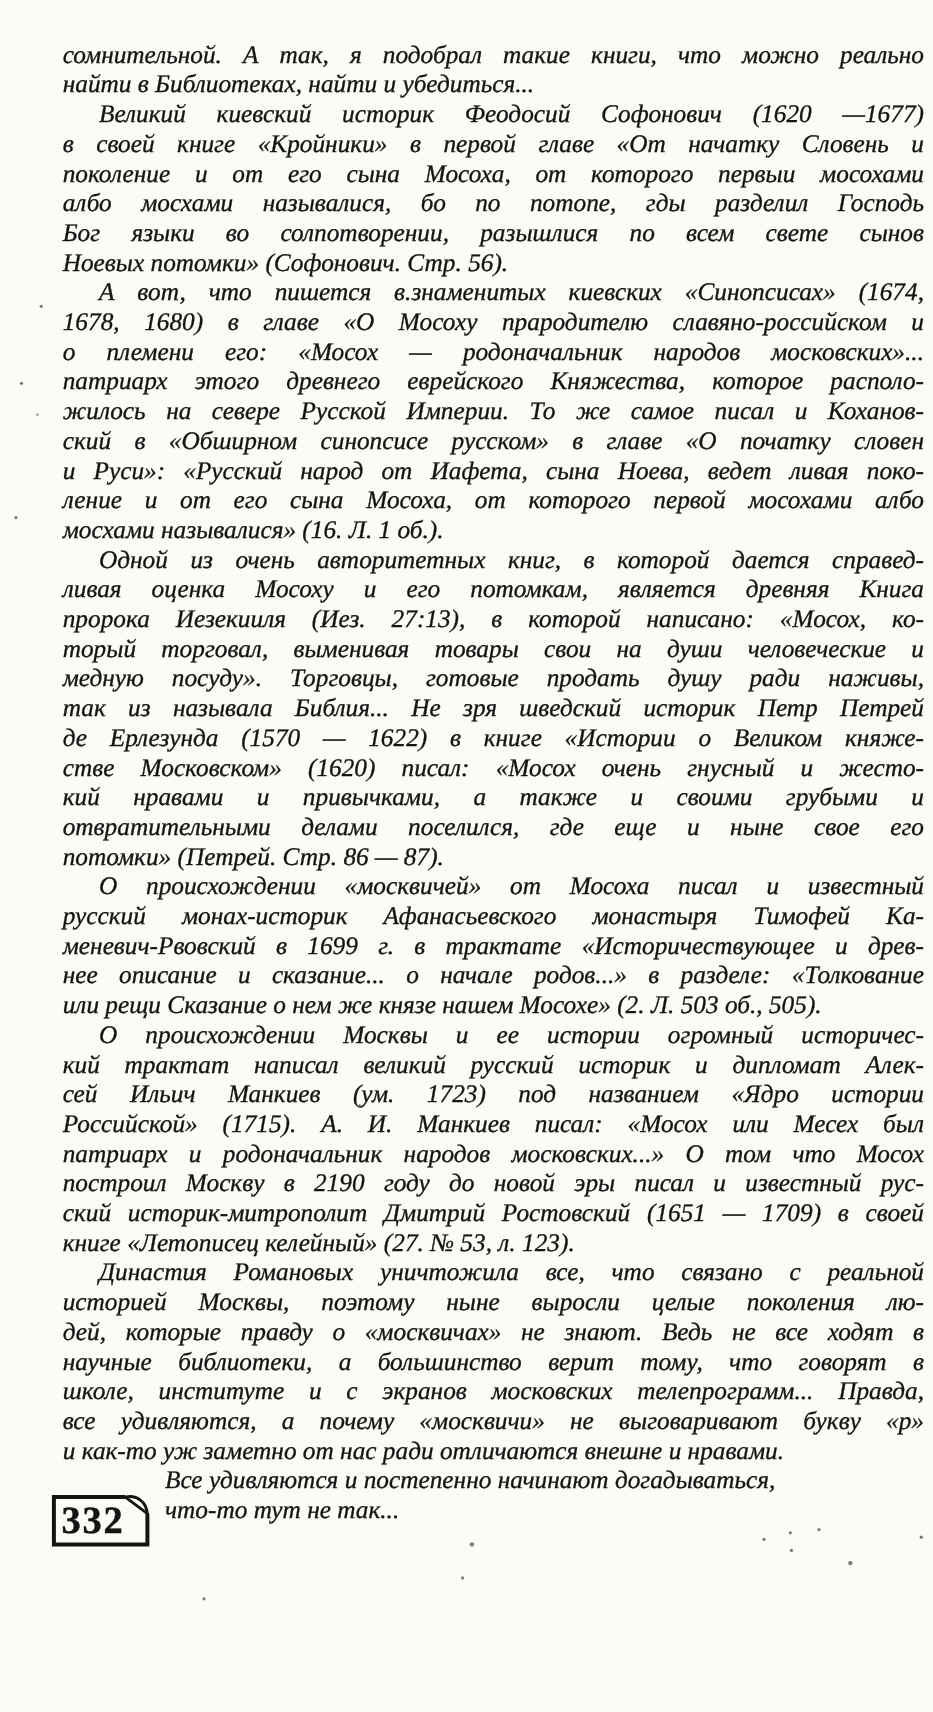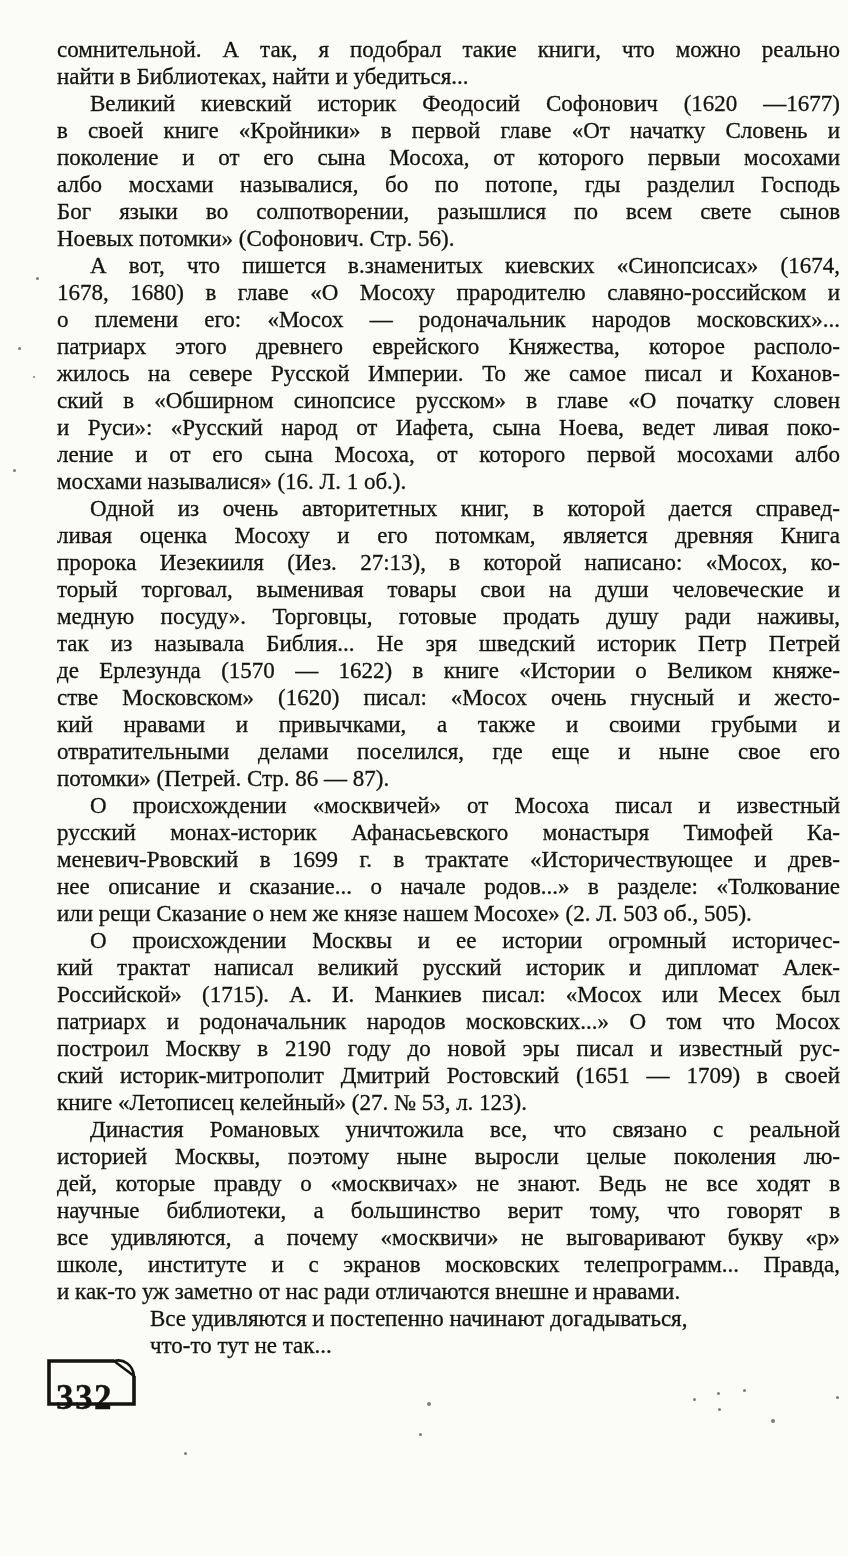--- a/index.html
+++ b/index.html
@@ -18,20 +18,21 @@
   .text-col{
     position:absolute;
     left:57px;top:36px;width:783px;
     font-size:23px;
     line-height:27px;
     -webkit-text-stroke:0.3px currentColor;
   }
   .line{
     text-align:justify;
     text-align-last:justify;
+    font-style:italic;
   }
   .line.par-end{text-align-last:left;}
   .line.ind{text-indent:33px;}
   .footer-par{
     margin-left:93px;
     width:660px;
   }
   .footer-par .line{text-align-last:left;text-align:right;}
   .pn-box{
     position:absolute;
@@ -39,21 +40,20 @@
     width:92px;height:50px;
   }
   .pn-box svg{position:absolute;left:0;top:0;}
   .pn{
     position:absolute;
     left:10px;top:4px;
     font-size:35px;
     font-weight:bold;
     letter-spacing:1.5px;
     line-height:42px;
-    margin-top:15px;
     -webkit-text-stroke:0.4px currentColor;
   }
   .speck{
     position:absolute;
     background:var(--ink);
     opacity:.55;
     border-radius:50%;
   }
 </style>
 </head>
@@ -91,31 +91,32 @@
         <div class="line">кий нравами и привычками, а также и своими грубыми и</div>
         <div class="line">отвратительными делами поселился, где еще и ныне свое его</div>
         <div class="line par-end">потомки» (Петрей. Стр. 86 — 87).</div>
         <div class="line ind">О происхождении «москвичей» от Мосоха писал и известный</div>
         <div class="line">русский монах-историк Афанасьевского монастыря Тимофей Ка-</div>
         <div class="line">меневич-Рвовский в 1699 г. в трактате «Историчествующее и древ-</div>
         <div class="line">нее описание и сказание... о начале родов...» в разделе: «Толкование</div>
         <div class="line par-end">или рещи Сказание о нем же князе нашем Мосохе» (2. Л. 503 об., 505).</div>
         <div class="line ind">О происхождении Москвы и ее истории огромный историчес-</div>
         <div class="line">кий трактат написал великий русский историк и дипломат Алек-</div>
+        <div class="line">сей Ильич Манкиев (ум. 1723) под названием «Ядро истории</div>
         <div class="line">Российской» (1715). А. И. Манкиев писал: «Мосох или Месех был</div>
         <div class="line">патриарх и родоначальник народов московских...» О том что Мосох</div>
         <div class="line">построил Москву в 2190 году до новой эры писал и известный рус-</div>
         <div class="line">ский историк-митрополит Дмитрий Ростовский (1651 — 1709) в своей</div>
         <div class="line par-end">книге «Летописец келейный» (27. № 53, л. 123).</div>
         <div class="line ind">Династия Романовых уничтожила все, что связано с реальной</div>
         <div class="line">историей Москвы, поэтому ныне выросли целые поколения лю-</div>
         <div class="line">дей, которые правду о «москвичах» не знают. Ведь не все ходят в</div>
         <div class="line">научные библиотеки, а большинство верит тому, что говорят в</div>
+        <div class="line">школе, институте и с экранов московских телепрограмм... Правда,</div>
         <div class="line">все удивляются, а почему «москвичи» не выговаривают букву «р»</div>
-        <div class="line">школе, институте и с экранов московских телепрограмм... Правда,</div>
         <div class="line par-end">и как-то уж заметно от нас ради отличаются внешне и нравами.</div>
       </div>
     <div class="footer-par" id="footer-par">
         <div class="line par-end">Все удивляются и постепенно начинают догадываться,</div>
         <div class="line par-end">что-то тут не так...</div>
       </div>
   </div>
 
   <div class="pn-box">
     <svg width="92" height="50" viewBox="0 0 92 50">

